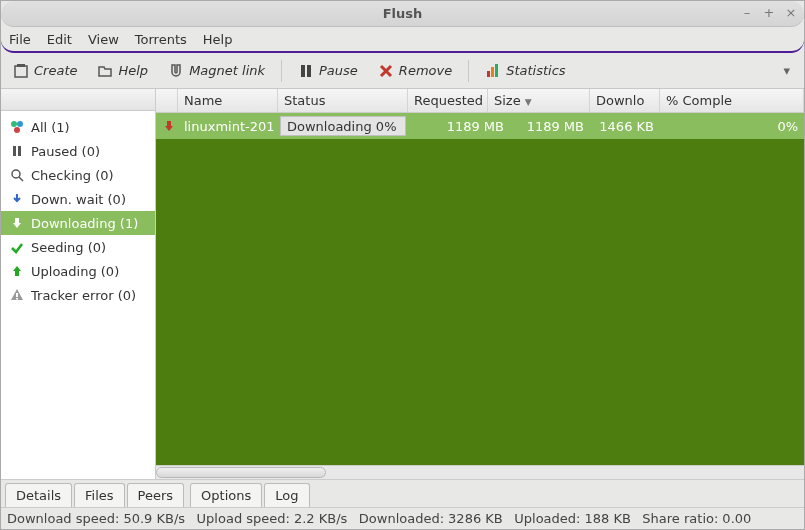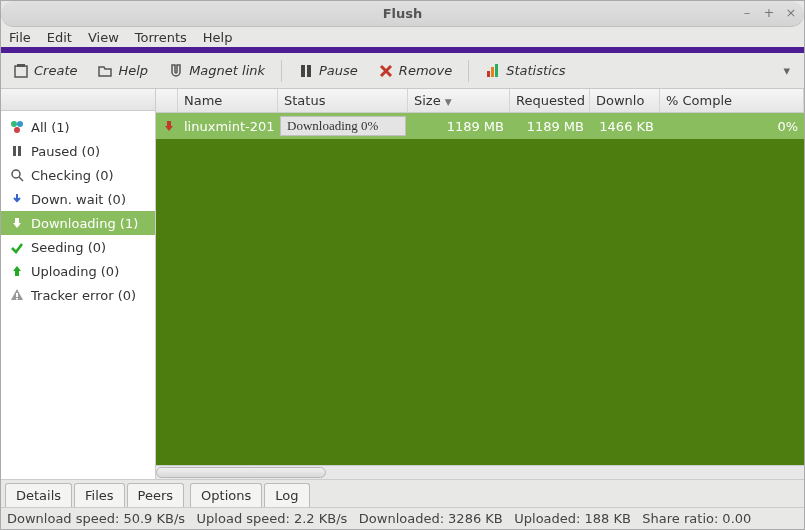--- a/index.html
+++ b/index.html
@@ -2,38 +2,38 @@
 <html><head>
 <meta charset="utf-8">
 <style>
 * { margin: 0; padding: 0; box-sizing: border-box; font-family: "DejaVu Sans", "Liberation Sans", sans-serif; font-size: 13px; }
 body { background: #dcdcdc; width: 805px; height: 530px; overflow: hidden; }
 .window { width: 805px; height: 530px; display: flex; flex-direction: column; background: #e8e8e8; border: 1px solid #aaa; }
 .titlebar { height: 26px; background: linear-gradient(#e0e0e0,#d4d4d4); display: flex; align-items: center; justify-content: center; position: relative; border-bottom: 1px solid #c0c0c0; border-radius: 13px; }
 .titlebar .title { font-weight: bold; color: #555; }
 .titlebar .controls { position: absolute; right: 6px; top: 4px; display: flex; gap: 8px; color: #777; }
 .titlebar .controls span { cursor: pointer; width: 14px; text-align: center; }
-.menubar { height: 26px; background: #e8e8e6; display: flex; align-items: center; padding: 0 8px; gap: 16px; border-bottom: 6px solid #4c1d95; color: #333; }
+.menubar { height: 26px; background: #e8e8e6; display: flex; align-items: center; padding: 0 8px; gap: 16px; border-bottom: 2px solid #4c1d95; color: #333; border-radius: 13px; }
 .menubar span { cursor: pointer; }
 .toolbar { height: 36px; background: #e8e8e6; display: flex; align-items: center; padding: 0 8px; gap: 12px; border-bottom: 1px solid #c8c8c8; color: #333; font-style: italic; }
 .tbtn { display: flex; align-items: center; gap: 5px; cursor: pointer; padding: 3px 4px; }
 .tbtn.disabled { color: #999; }
 .tsep { width: 1px; height: 22px; background: #c8c8c8; }
 .icon { display: inline-flex; width: 16px; height: 16px; align-items: center; justify-content: center; }
 .content { flex: 1; display: flex; background: #fff; overflow: hidden; }
 .sidebar { width: 155px; background: #fff; border-right: 1px solid #ccc; display: flex; flex-direction: column; padding-top: 4px; overflow-y: auto; }
 .sidebar .hdr { height: 22px; background: linear-gradient(#f4f4f4,#e4e4e4); border-bottom: 1px solid #ccc; margin: -4px 0 4px 0; }
 .sb-item { display: flex; align-items: center; gap: 6px; padding: 4px 8px; cursor: pointer; color: #333; }
 .sb-item.selected { background: #8abd5e; color: #fff; }
 .mainpane { flex: 1; display: flex; flex-direction: column; background: #4d7c0f; position: relative; }
 .thead { height: 24px; background: linear-gradient(#f6f6f6,#e6e6e6); border-bottom: 1px solid #ccc; display: flex; color: #333; }
 .th { padding: 4px 6px; border-right: 1px solid #d4d4d4; overflow: hidden; white-space: nowrap; }
 .trow { height: 26px; display: flex; align-items: center; background: #8abd5e; color: #fff; }
 .td { padding: 4px 6px; overflow: hidden; white-space: nowrap; }
-.td.status-cell { background: #e4e4e4; color: #333; border: 1px solid #c0c0c0; height: 20px; display: flex; align-items: center; margin: 0 2px; font-family: Liberation Serif, serif; }
+.td.status-cell { background: #e4e4e4; color: #333; border: 1px solid #c0c0c0; height: 20px; display: flex; align-items: center; margin: 0 2px; }
 .td.right { text-align: right; }
 .tbody { flex: 1; overflow: auto; }
 .hscroll { height: 14px; background: #e8e8e8; border-top: 1px solid #ccc; position: relative; }
 .hscroll .thumb { position: absolute; left: 0; top: 1px; height: 11px; width: 170px; background: linear-gradient(#f0f0f0,#d8d8d8); border: 1px solid #b8b8b8; border-radius: 6px; }
 .tabsrow { display: flex; background: #e8e8e6; height: 28px; align-items: flex-end; padding: 0 4px; border-top: 1px solid #ccc; }
 .tabgroup { display: flex; gap: 2px; }
 .tab { padding: 4px 10px; background: #f4f4f2; border: 1px solid #bbb; border-bottom: none; border-radius: 3px 3px 0 0; cursor: pointer; color: #333; }
 .tabspacer { width: 6px; }
 .statusbar { height: 22px; background: #e8e8e6; border-top: 1px solid #ccc; display: flex; align-items: center; padding: 0 6px; color: #444; font-size: 11px; gap: 4px; }
 .sort-ind { font-size: 9px; color: #777; margin-left: 4px; }
@@ -196,22 +196,22 @@
             <span>Tracker error (0)</span>
           </div>
         </div>
     </div>
 
     <div class="mainpane">
       <div class="thead">
         <div class="th" style="width:22px"></div>
         <div class="th" style="width:100px">Name</div>
         <div class="th" style="width:130px">Status</div>
+        <div class="th" style="width:80px">Requested</div>
         <div class="th" style="width:102px;text-align:left"><span>Size</span><span class="sort-ind">▼</span></div>
-        <div class="th" style="width:80px">Requested</div>
         <div class="th" style="width:70px">Downlo</div>
         <div class="th" style="flex:1">% Comple</div>
       </div>
       <div class="tbody">
         <div class="trow">
           <div class="td" style="width:22px">
             <svg width="14" height="14">
                 <path d="M7 2l4 5H9v5H5V7H3z" fill="#c0392b" transform="rotate(180 7 7)"></path>
               </svg>
           </div>

